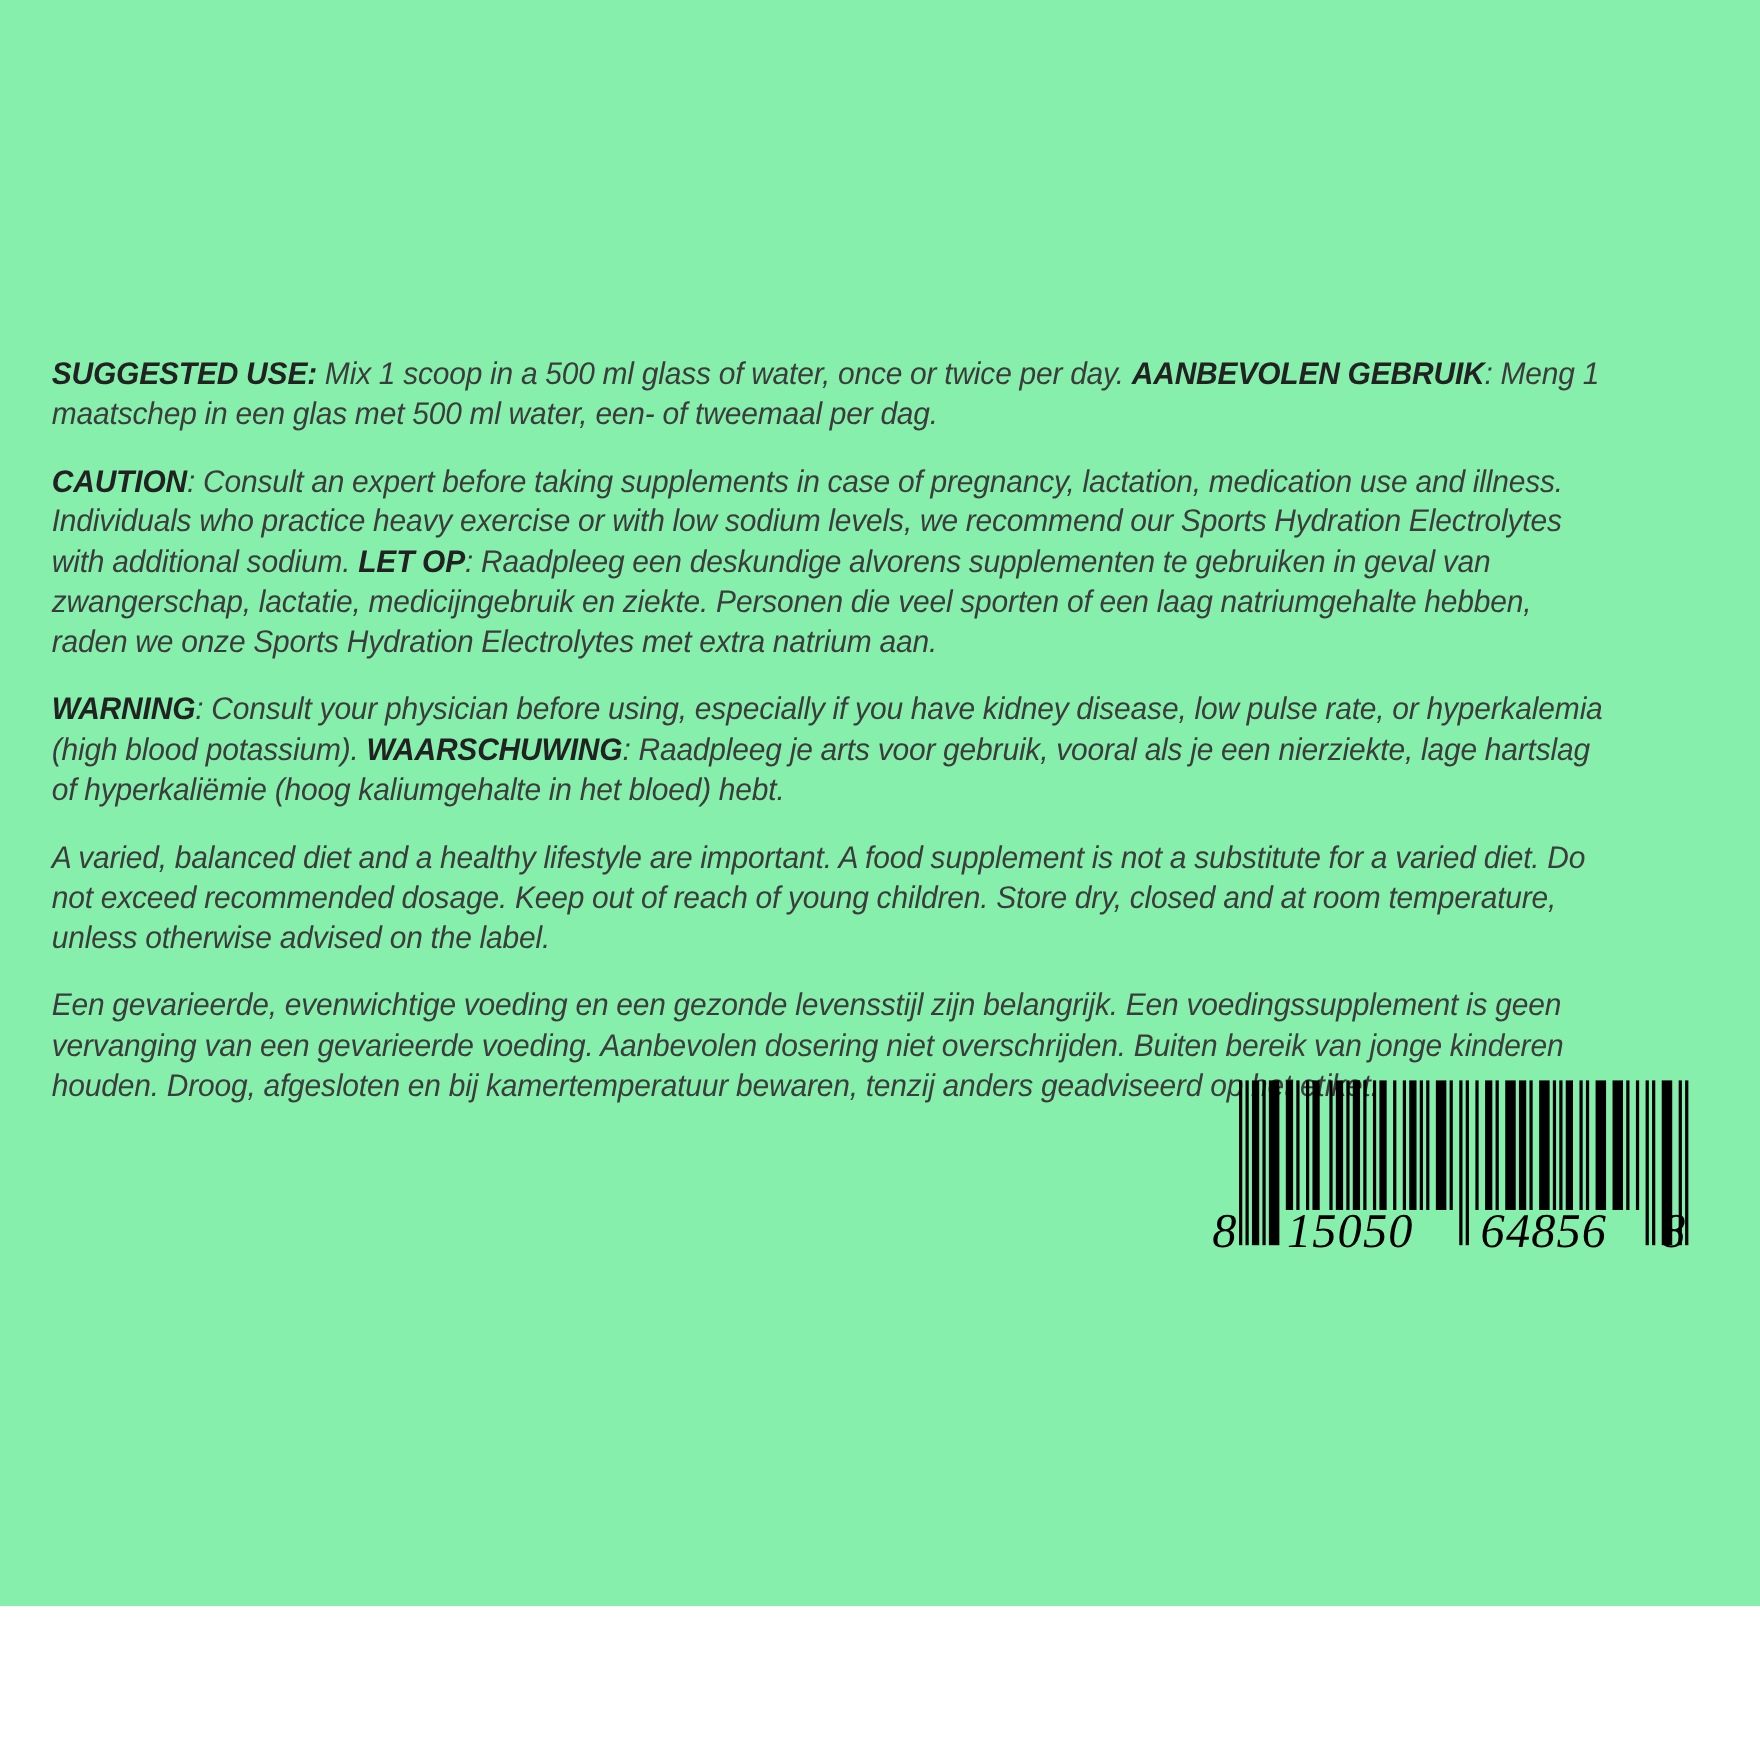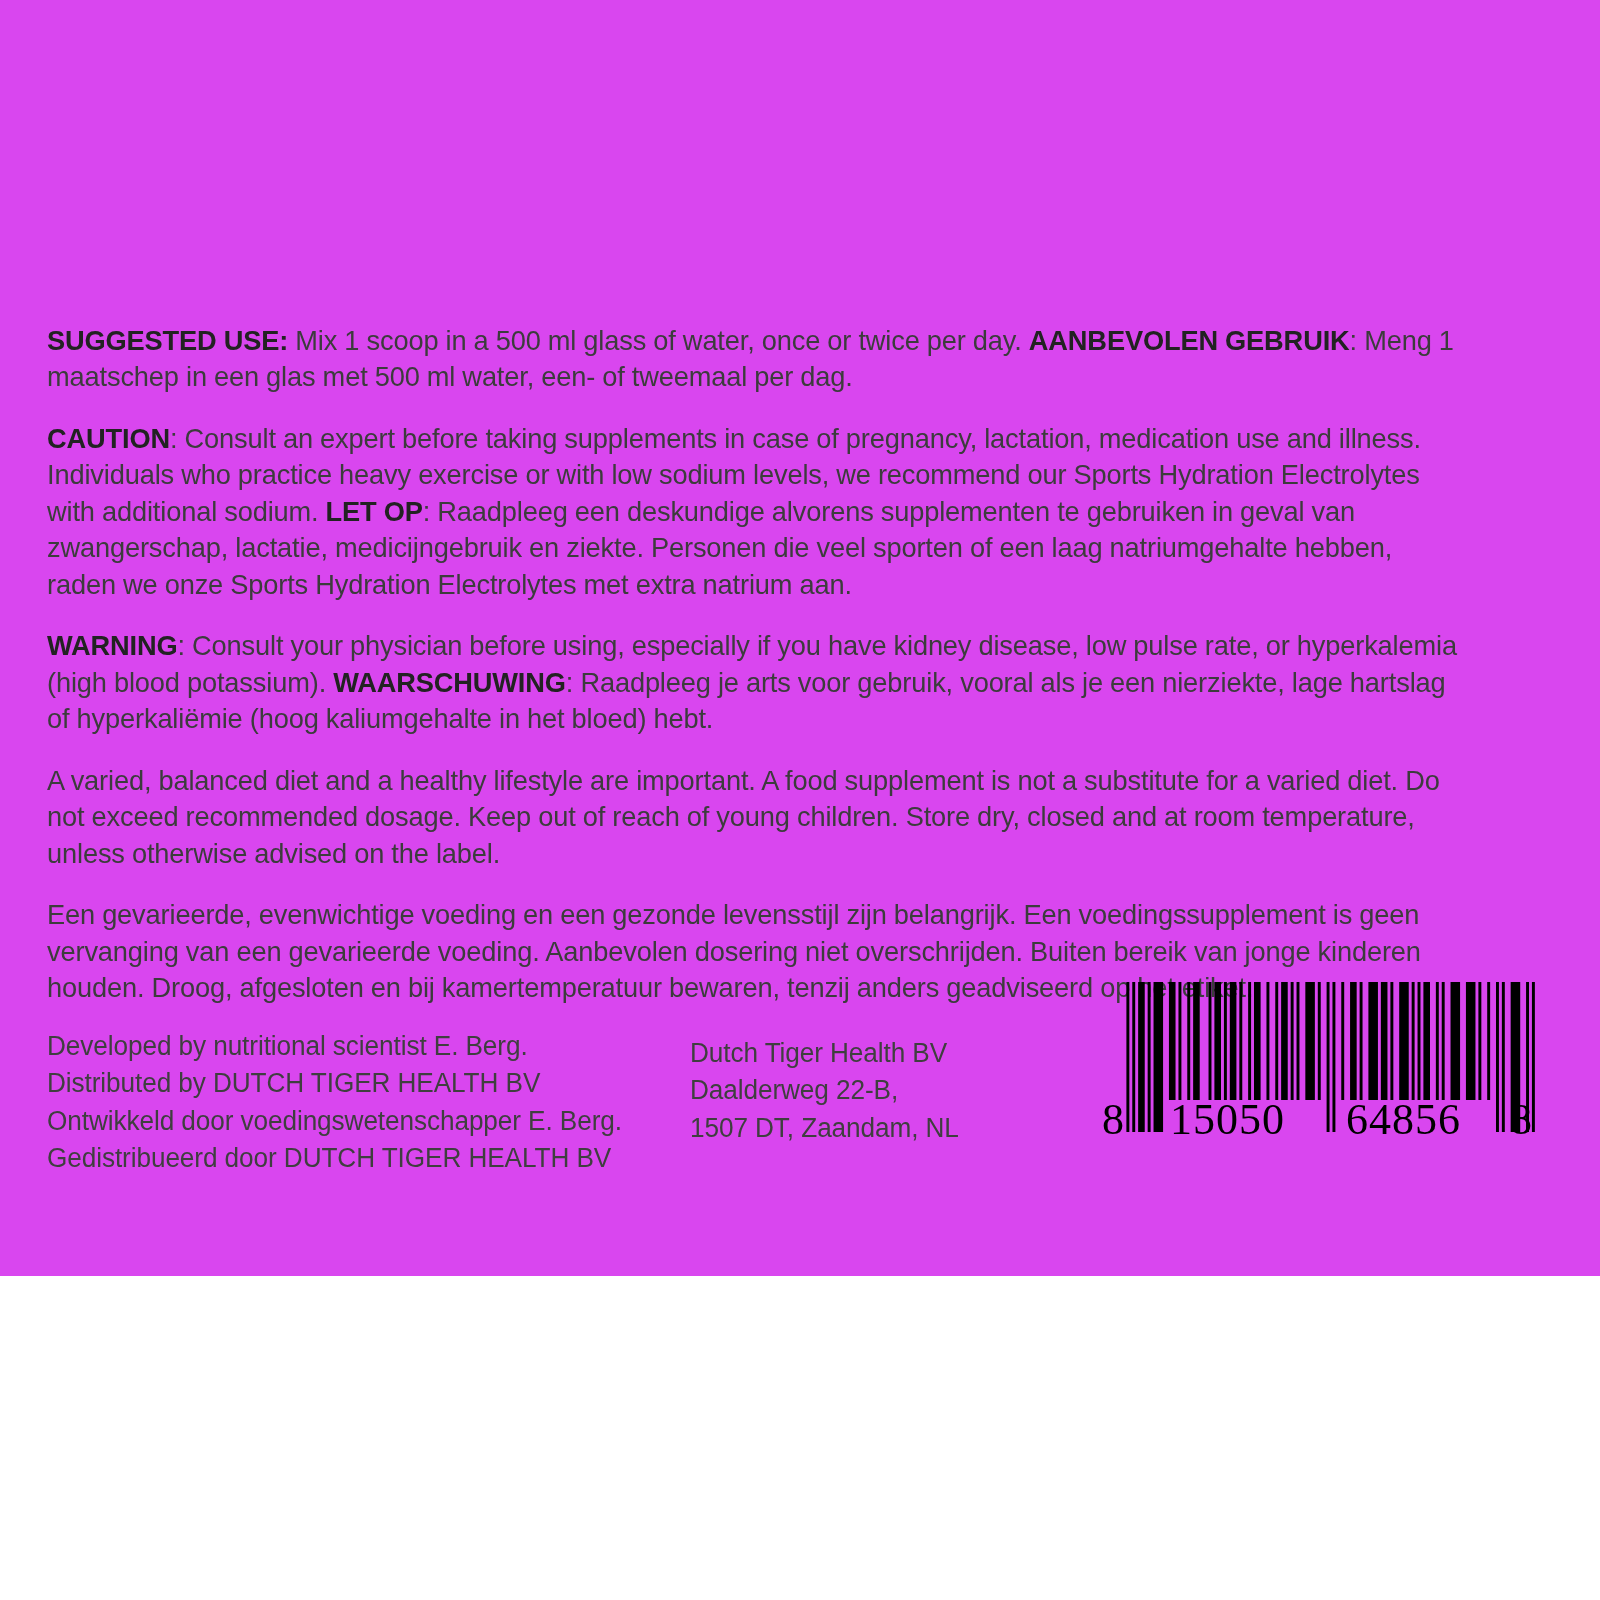--- a/index.html
+++ b/index.html
@@ -15,22 +15,23 @@
     overflow: hidden;
     font-family: "Liberation Sans", "DejaVu Sans", sans-serif;
     color: #3a3a3a;
     -webkit-font-smoothing: antialiased;
   }
 
   .label-panel {
     position: absolute;
     left: 0; top: 0;
     width: 1600px;
-    height: 1276px;
-    background: #d946ef;
+    height: 1460px;
+    background: #86efac;
+    font-style: italic;
   }
 
   .body-copy {
     position: absolute;
     left: 47px;
     top: 322px;
     width: 1480px;
   }
 
   .para {
@@ -128,32 +129,21 @@
   <div class="body-copy">
     <p class="para"><strong>SUGGESTED USE:</strong><span> Mix 1 scoop in a 500 ml glass of water, once or twice per day. </span><strong>AANBEVOLEN GEBRUIK</strong><span>: Meng 1 maatschep in een glas met 500 ml water, een- of tweemaal per dag.</span></p>
     <p class="para"><strong>CAUTION</strong><span>: Consult an expert before taking supplements in case of pregnancy, lactation, medication use and illness. Individuals who practice heavy exercise or with low sodium levels, we recommend our Sports Hydration Electrolytes with additional sodium. </span><strong>LET OP</strong><span>: Raadpleeg een deskundige alvorens supplementen te gebruiken in geval van zwangerschap, lactatie, medicijngebruik en ziekte. Personen die veel sporten of een laag natriumgehalte hebben, raden we onze Sports Hydration Electrolytes met extra natrium aan.</span></p>
     <p class="para"><strong>WARNING</strong><span>: Consult your physician before using, especially if you have kidney disease, low pulse rate, or hyperkalemia (high blood potassium). </span><strong>WAARSCHUWING</strong><span>: Raadpleeg je arts voor gebruik, vooral als je een nierziekte, lage hartslag of hyperkaliëmie (hoog kaliumgehalte in het bloed) hebt.</span></p>
     <p class="para"><span>A varied, balanced diet and a healthy lifestyle are important. A food supplement is not a substitute for a varied diet. Do not exceed recommended dosage. Keep out of reach of young children. Store dry, closed and at room temperature, unless otherwise advised on the label.</span></p>
     <p class="para"><span>Een gevarieerde, evenwichtige voeding en een gezonde levensstijl zijn belangrijk. Een voedingssupplement is geen vervanging van een gevarieerde voeding. Aanbevolen dosering niet overschrijden. Buiten bereik van jonge kinderen houden. Droog, afgesloten en bij kamertemperatuur bewaren, tenzij anders geadviseerd op het etiket.</span></p>
   </div>
 
   <div class="footer-row">
 
-    <div class="footer-col-left">
-      <div class="footer-line">Developed by nutritional scientist E. Berg.</div>
-      <div class="footer-line">Distributed by DUTCH TIGER HEALTH BV</div>
-      <div class="footer-line">Ontwikkeld door voedingswetenschapper E. Berg.</div>
-      <div class="footer-line">Gedistribueerd door DUTCH TIGER HEALTH BV</div>
-    </div>
-
-    <div class="footer-col-mid">
-      <div class="footer-line">Dutch Tiger Health BV</div>
-      <div class="footer-line">Daalderweg 22-B,</div>
-      <div class="footer-line">1507 DT,  Zaandam, NL</div>
-    </div>
+
 
   </div>
 
   <div class="barcode-block">
     <svg class="barcode-bars" viewBox="0 0 600 178" preserveAspectRatio="none">
         <rect x="36" y="0" width="4" height="150" fill="#000000"></rect>
         <rect x="44" y="0" width="4" height="150" fill="#000000"></rect>
         <rect x="52" y="0" width="9" height="150" fill="#000000"></rect>
         <rect x="65" y="0" width="4" height="150" fill="#000000"></rect>
         <rect x="73" y="0" width="13" height="150" fill="#000000"></rect>

